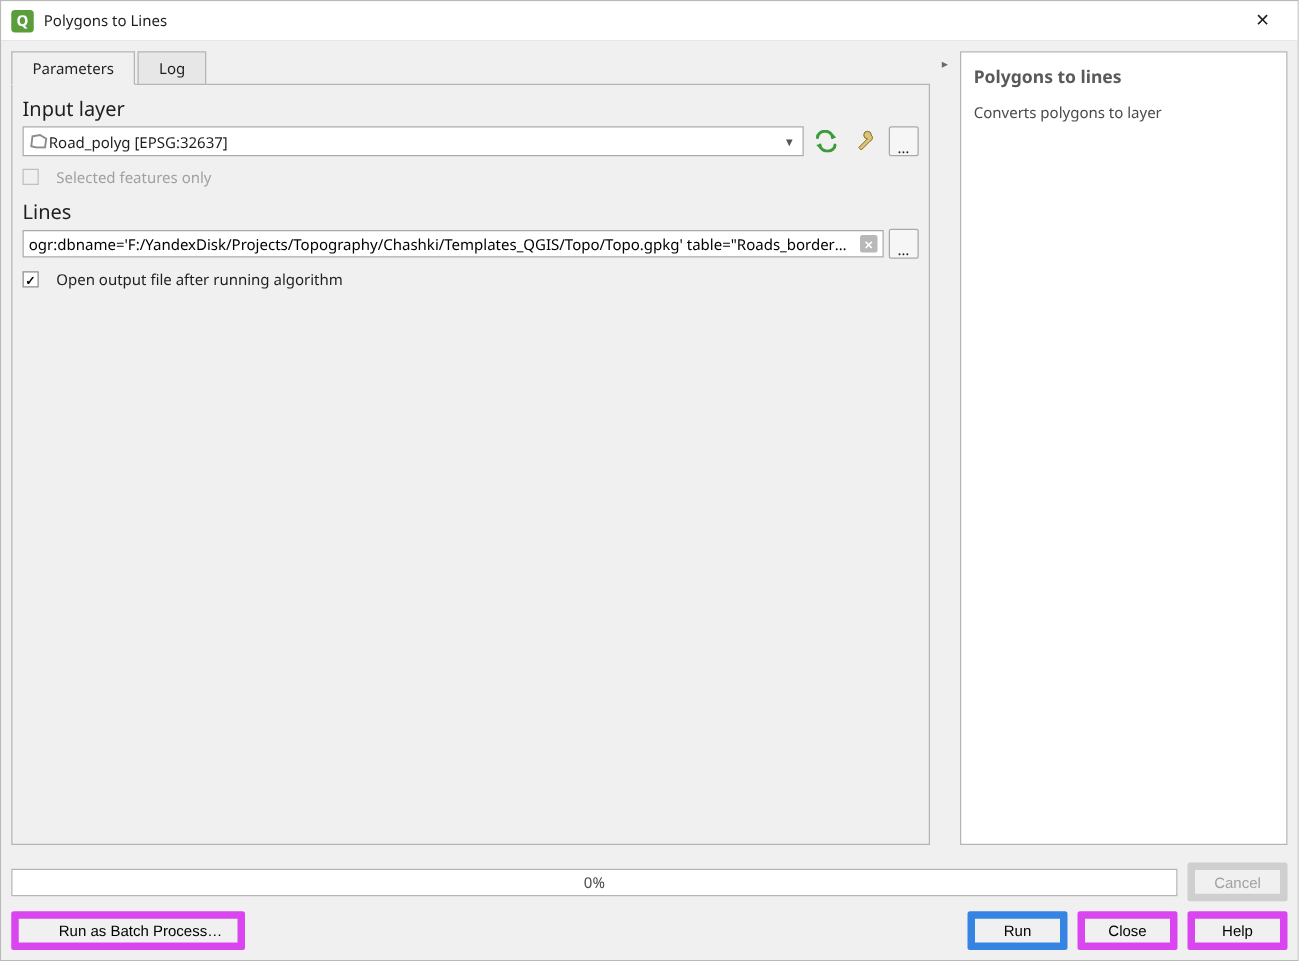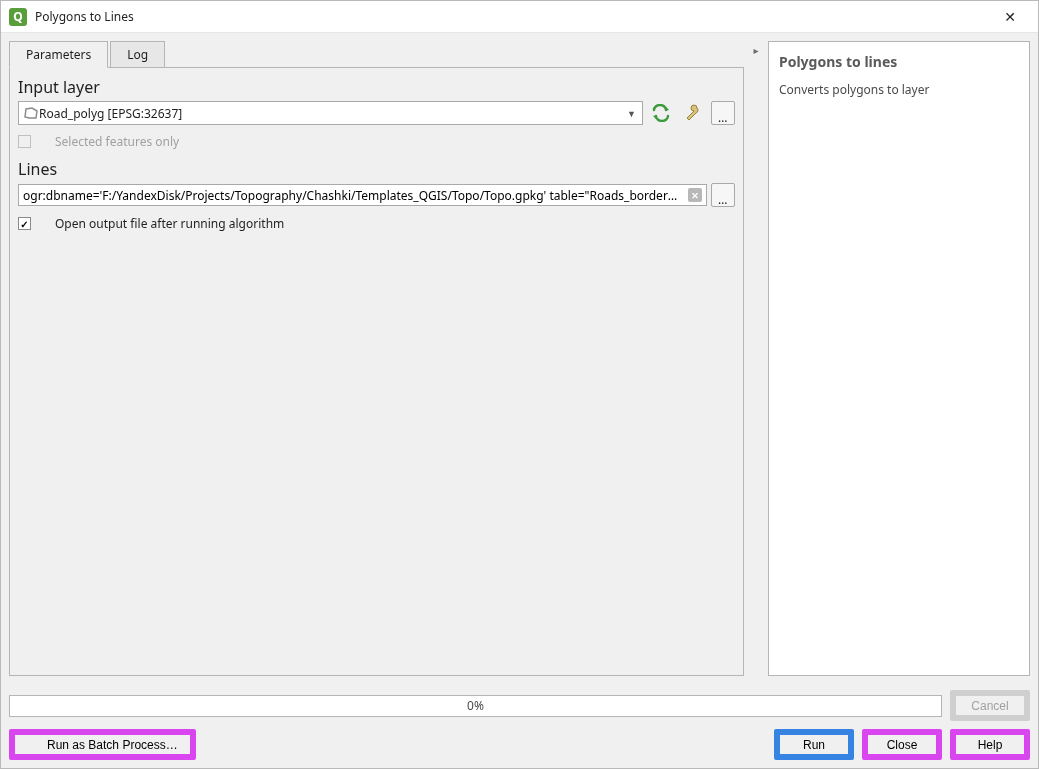--- a/index.html
+++ b/index.html
@@ -139,21 +139,21 @@
     border-radius: 2px;
     display: flex; align-items: flex-end; justify-content: center;
     padding-bottom: 3px;
     font-size: 12px; letter-spacing: 0.5px;
     line-height: 0.6;
     cursor: default;
   }
 
   .checkbox-row {
     display: flex; align-items: center;
-    gap: 24px;
+    gap: 14px;
     margin-bottom: 8px;
   }
   .checkbox-row.disabled { color: #a1a1a1; }
   .cb {
     width: 13px; height: 13px;
     border: 1px solid #8a8a8a;
     background: #fff;
     display: inline-flex; align-items: center; justify-content: center;
     font-size: 10px;
   }

